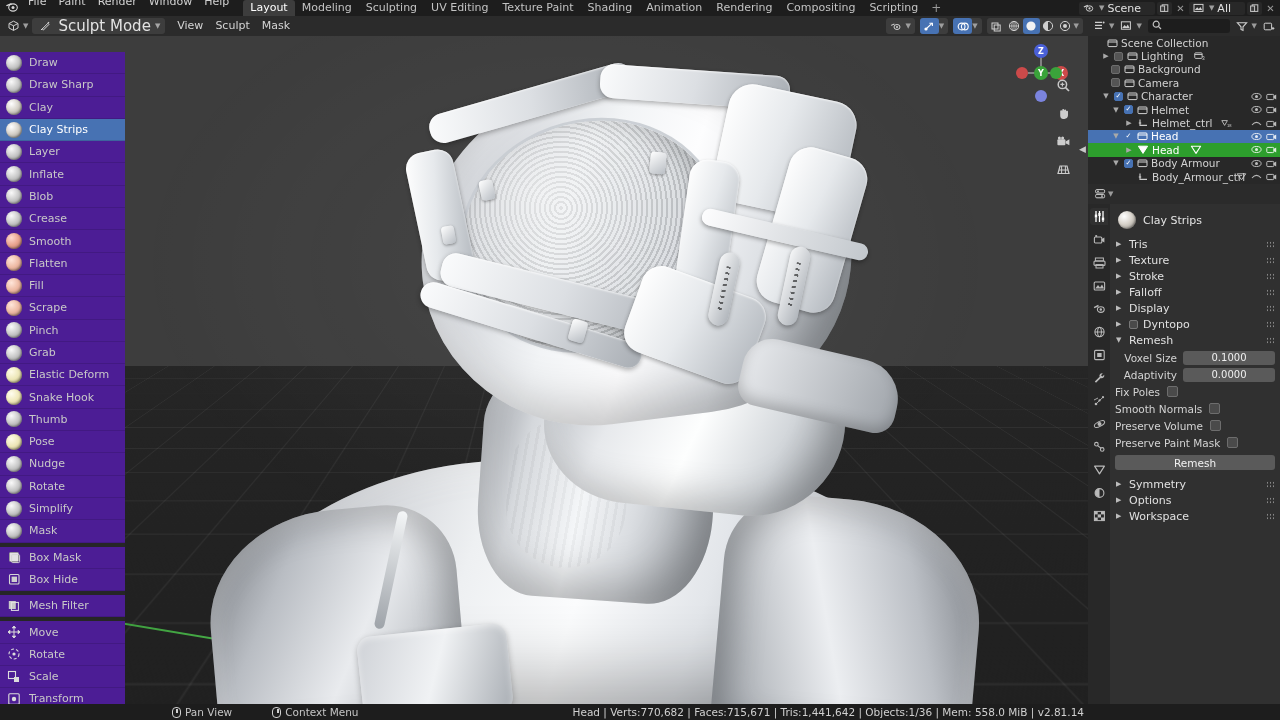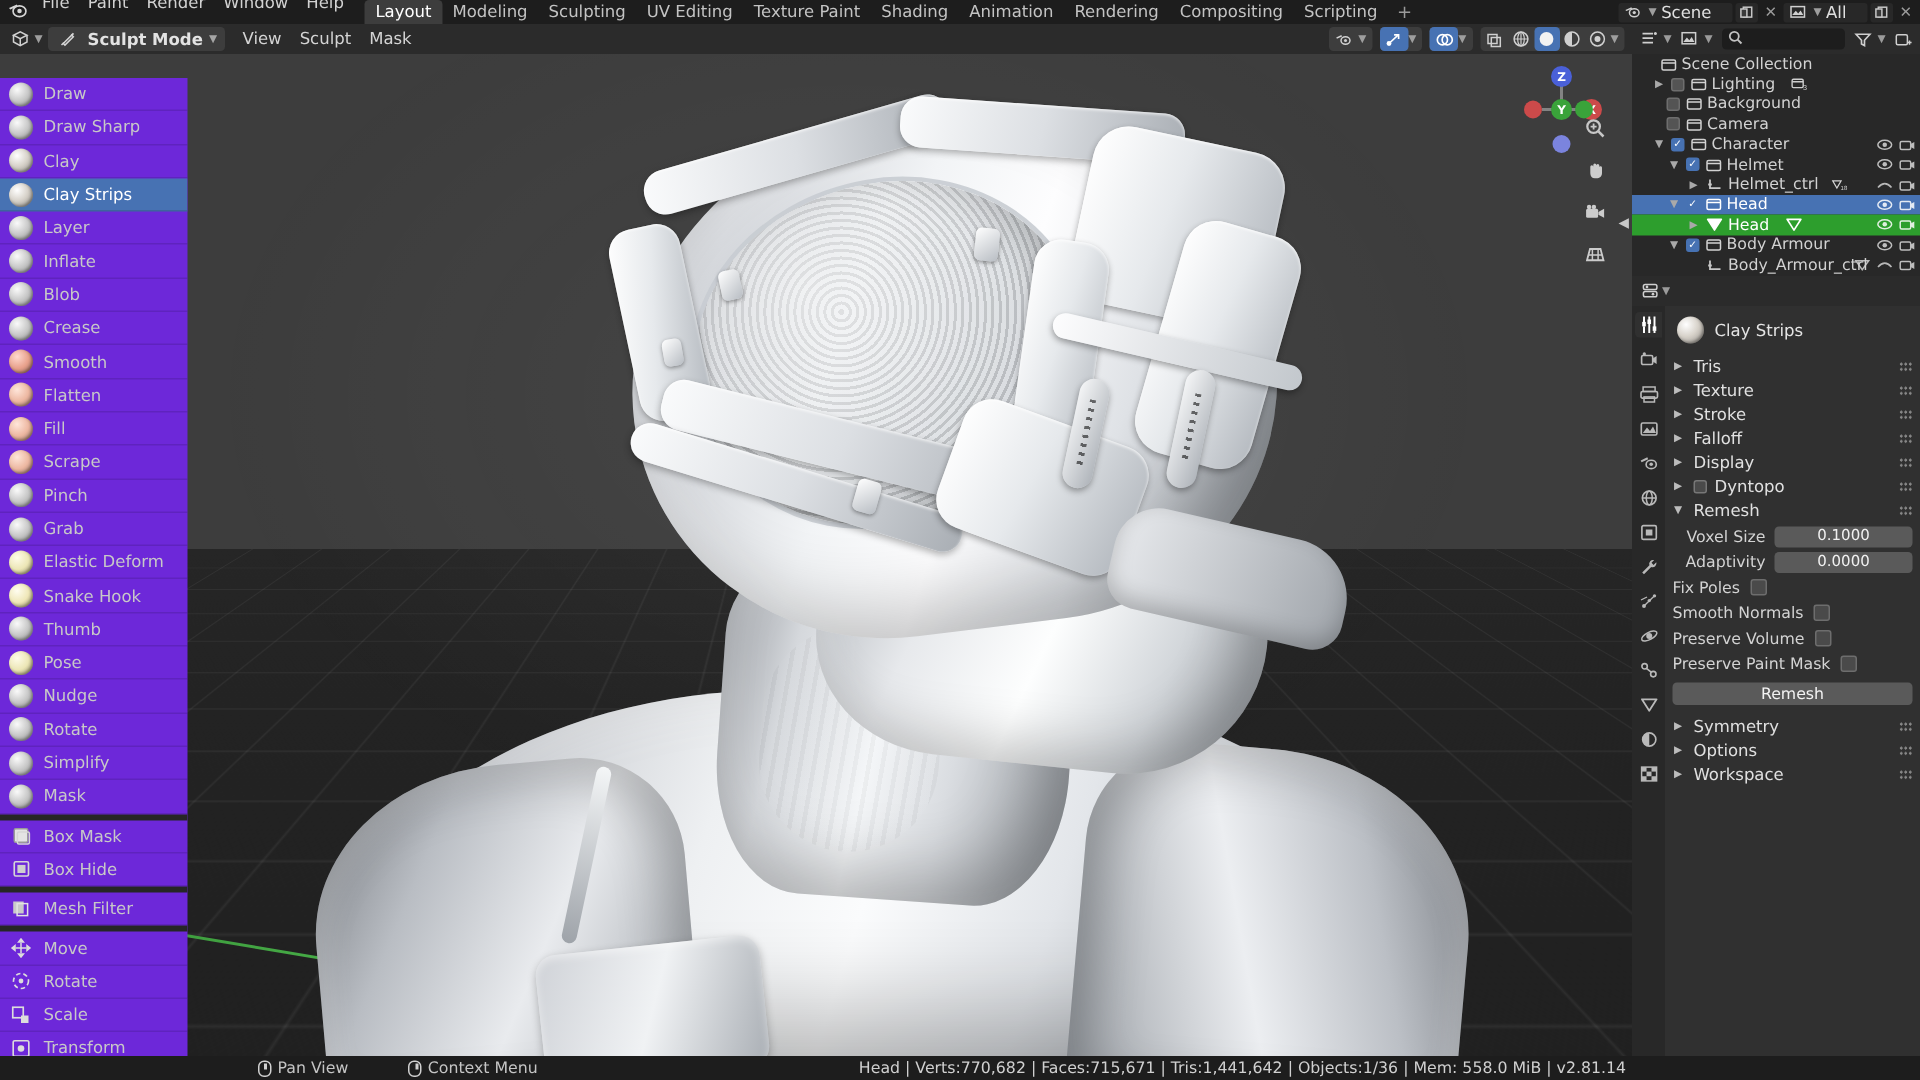--- a/index.html
+++ b/index.html
@@ -52,21 +52,21 @@
   }
   .vph-ic {
     width: 19px; height: 16px; display: flex; align-items: center; justify-content: center;
     color: #d0d0d0; border-radius: 2px;
   }
   .vph-caret { color: #9e9e9e; font-size: 7px; margin-right: 4px; }
   .mode-btn {
     display: flex; align-items: center; gap: 4px; height: 16px;
     padding: 0 5px 0 3px; background: #3d3d3d; border-radius: 3px; margin-right: 6px;
   }
-  .mode-btn span.lbl { font-size: 11px; color: #e3e3e3; font-weight: bold; }
+  .mode-btn span.lbl { font-size: 15px; color: #e3e3e3; }
   .vph-menu { padding: 0 6px; height: 16px; line-height: 16px; font-size: 11px; color: #d4d4d4; border-radius: 2px; }
   .vph-right { margin-left: auto; display: flex; align-items: center; gap: 1px; padding-right: 5px; }
   .vph-group {
     display: flex; align-items: center; background: #3d3d3d; border-radius: 3px;
     height: 16px; margin-left: 4px;
   }
   .shade-ball {
     width: 17px; height: 16px; display: flex; align-items: center; justify-content: center;
   }
   .shade-ball.on { background: #4772b3; border-radius: 3px; }
@@ -218,21 +218,21 @@
   .axline { position:absolute; background: rgba(190,190,190,.55); }
   #navcol { position: absolute; right: 14px; top: 60px; width: 22px; z-index: 25;
             display: flex; flex-direction: column; align-items: center; gap: 10px; }
   .navbtn { width: 18px; height: 18px; display:flex; align-items:center; justify-content:center;
             color: #dcdcdc; opacity: .85; }
   #vp-collapse { position:absolute; right: 2px; top: 128px; color:#c9c9c9; font-size: 9px; z-index: 26;}
 
   
   #toolbar {
     position: absolute; left: 0; top: 36px; width: 125px; height: 668px;
-    background: #6d28d9; z-index: 20; overflow: hidden;
+    background: #4c1d95; z-index: 20; overflow: hidden;
   }
   .tool {
     display: flex; align-items: center; gap: 7px; height: 22.3px;
     padding-left: 6px; color: #c8c8c8; font-size: 11px;
     border-bottom: 1px solid rgba(0,0,0,.12);
   }
   .tool.active { background: #4772b3; color: #ffffff; }
   .tool .tlabel { white-space: nowrap; overflow: hidden; }
   .brushball {
     width: 16px; height: 16px; border-radius: 50%; flex: 0 0 16px;

